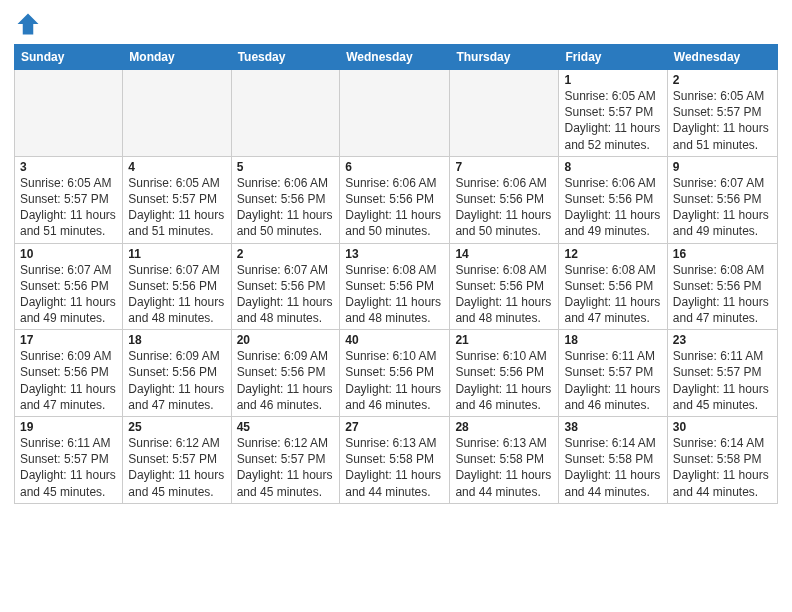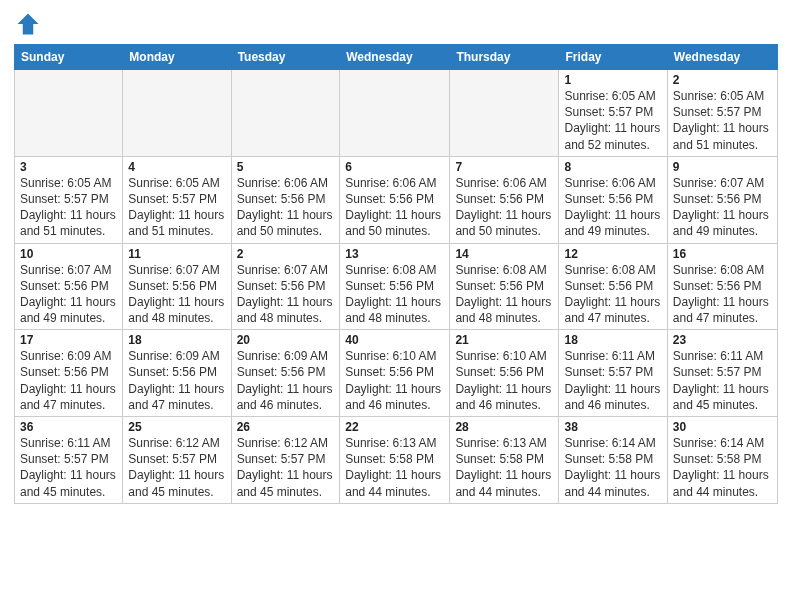--- a/index.html
+++ b/index.html
@@ -304,42 +304,42 @@
           <td>
             <span class="day-num">23</span>
             <div class="day-info" style="white-space: pre-line;">Sunrise: 6:11 AM
 Sunset: 5:57 PM
 Daylight: 11 hours
 and 45 minutes.</div>
           </td>
         </tr>
         <tr>
           <td>
-            <span class="day-num">36</span>
+            <span class="day-num">19</span>
             <div class="day-info" style="white-space: pre-line;">Sunrise: 6:11 AM
 Sunset: 5:57 PM
 Daylight: 11 hours
 and 45 minutes.</div>
           </td>
           <td>
             <span class="day-num">25</span>
             <div class="day-info" style="white-space: pre-line;">Sunrise: 6:12 AM
 Sunset: 5:57 PM
 Daylight: 11 hours
 and 45 minutes.</div>
           </td>
           <td>
-            <span class="day-num">26</span>
+            <span class="day-num">45</span>
             <div class="day-info" style="white-space: pre-line;">Sunrise: 6:12 AM
 Sunset: 5:57 PM
 Daylight: 11 hours
 and 45 minutes.</div>
           </td>
           <td>
-            <span class="day-num">22</span>
+            <span class="day-num">27</span>
             <div class="day-info" style="white-space: pre-line;">Sunrise: 6:13 AM
 Sunset: 5:58 PM
 Daylight: 11 hours
 and 44 minutes.</div>
           </td>
           <td>
             <span class="day-num">28</span>
             <div class="day-info" style="white-space: pre-line;">Sunrise: 6:13 AM
 Sunset: 5:58 PM
 Daylight: 11 hours

